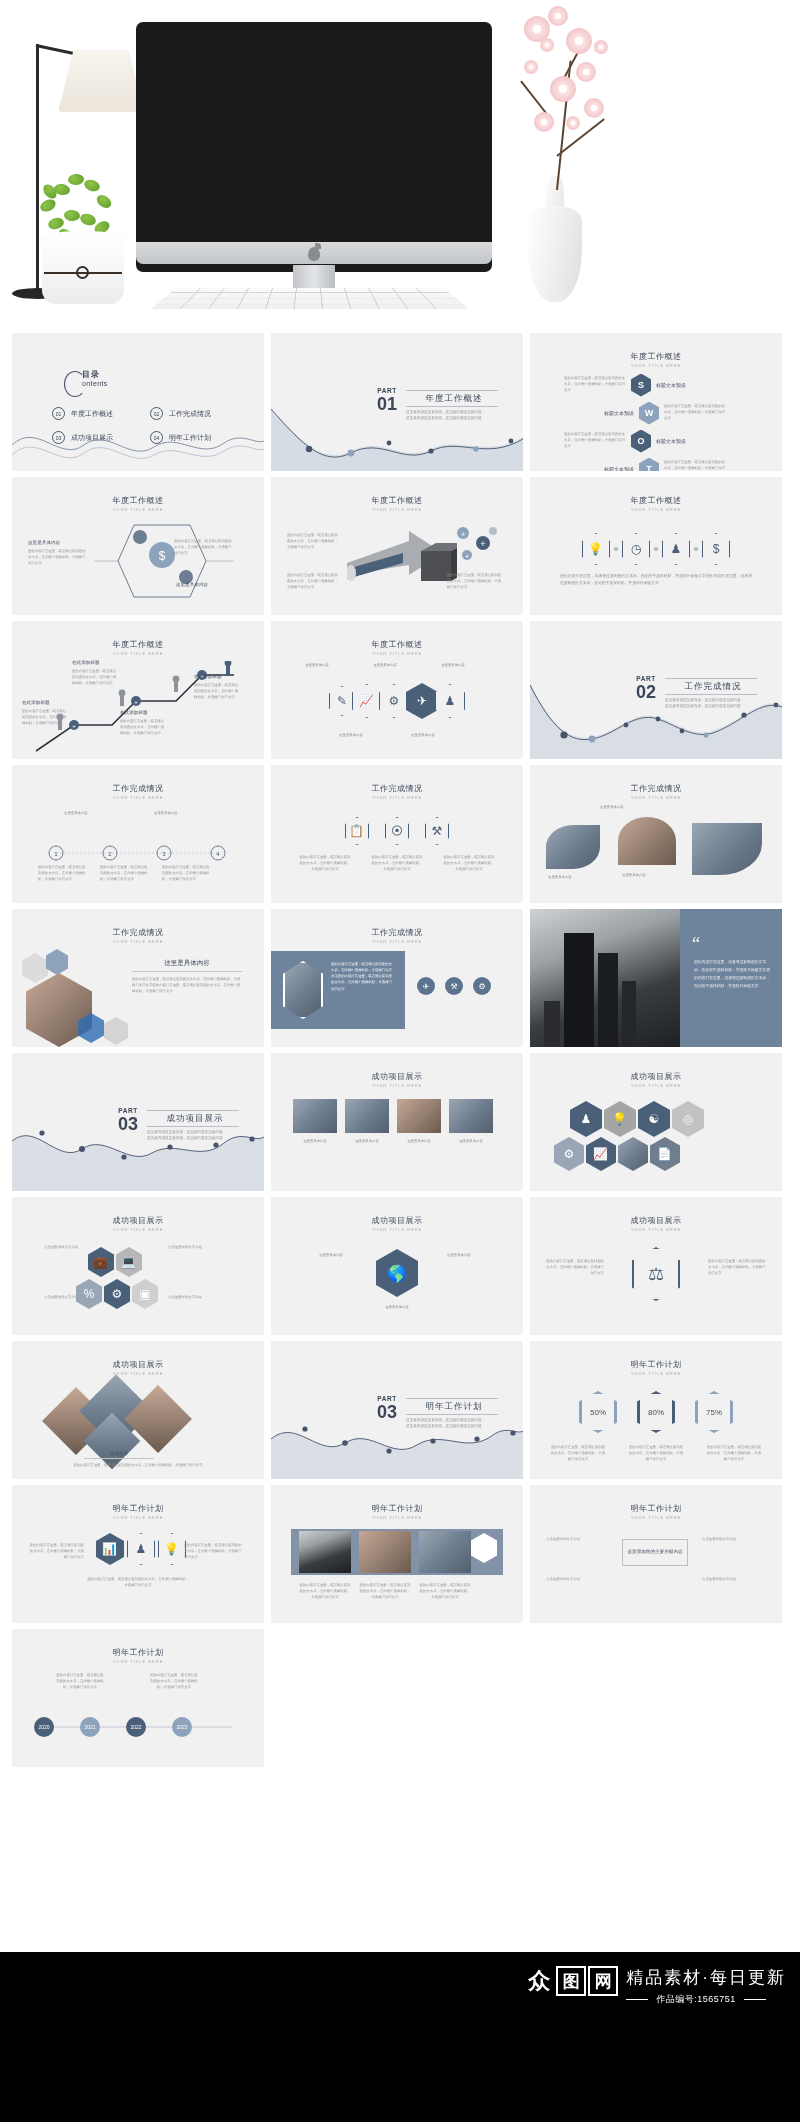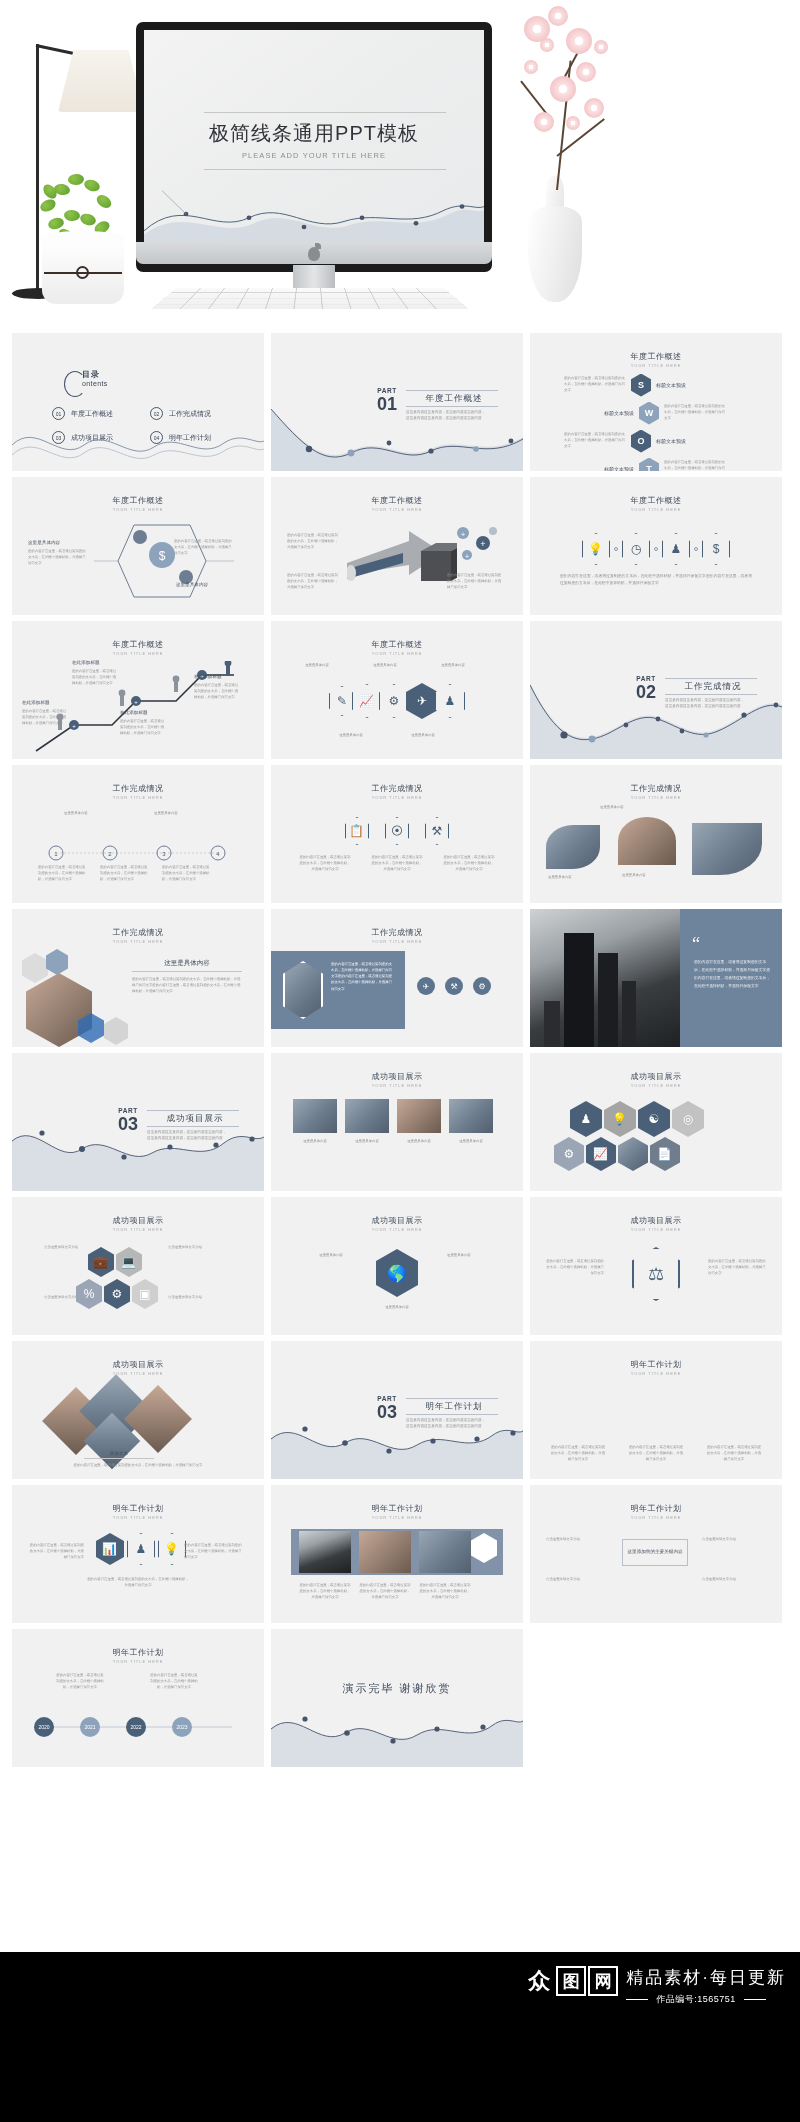--- a/index.html
+++ b/index.html
@@ -263,37 +263,20 @@
     <div class="leaf" style="left:24px; top:60px; transform:rotate(40deg)"></div>
     <div class="leaf" style="left:42px; top:62px; transform:rotate(-8deg)"></div>
     <div class="leaf" style="left:8px;  top:16px; transform:rotate(50deg)"></div>
   </div>
   <div class="plant-pot"></div>
   <div class="pot-band"></div>
   <div class="pot-bow"></div>
 
   <div class="monitor">
     <div class="screen-bezel">
-      <div class="screen">
-        <div class="title-rule-top"></div>
-        <div class="screen-title">极简线条通用PPT模板</div>
-        <div class="screen-sub">PLEASE ADD YOUR TITLE HERE</div>
-        <div class="title-rule-bot"></div>
-        <svg class="wave" viewBox="0 0 340 60" preserveAspectRatio="none">
-          <path d="M0,48 C40,10 70,52 105,34 C140,16 165,50 200,38 C235,26 265,46 300,26 C320,16 332,26 340,22" fill="none" stroke="#4a6078" stroke-width="1"></path>
-          <path d="M0,52 C40,20 75,58 110,40 C145,22 170,54 205,42 C240,30 270,50 305,30 C322,20 333,30 340,26 L340,60 L0,60 Z" fill="#c4cedb" opacity=".55"></path>
-          <circle cx="42" cy="30" r="2.4" fill="#46546c"></circle>
-          <circle cx="105" cy="34" r="2.4" fill="#46546c"></circle>
-          <circle cx="160" cy="44" r="2.4" fill="#46546c"></circle>
-          <circle cx="218" cy="34" r="2.4" fill="#46546c"></circle>
-          <circle cx="272" cy="40" r="2.4" fill="#46546c"></circle>
-          <circle cx="318" cy="22" r="2.4" fill="#46546c"></circle>
-          <line x1="18" y1="5" x2="42" y2="30" stroke="#8d9aab" stroke-width=".7"></line>
-        </svg>
-      </div>
       <div class="bezel-chin"></div>
       <div class="apple-logo"></div>
     </div>
     <div class="monitor-neck"></div>
     <div class="monitor-foot"></div>
   </div>
 
   <div class="keyboard">
     <div class="key-line" style="top:8px"></div>
     <div class="key-line" style="top:17px"></div>
@@ -767,20 +750,25 @@
       <circle cx="118" cy="48" r="2.6" fill="#46546c"></circle>
         <circle cx="162" cy="38" r="2.6" fill="#46546c"></circle>
       <circle cx="206" cy="36" r="2.6" fill="#46546c"></circle>
         <circle cx="242" cy="30" r="2.6" fill="#46546c"></circle>
     </svg>
   </div>
 
   <div class="slide">
     <div class="s-title">明年工作计划</div>
     <div class="s-sub">YOUR TITLE HERE</div>
+    <div class="hexrow" style="top:50px; gap:20px">
+      <div class="pct-hex">50%</div>
+      <div class="pct-hex" style="border-color:#4a6078">80%</div>
+      <div class="pct-hex">75%</div>
+    </div>
     <div class="tbx" style="left:20px; top:104px; width:56px; text-align:center">您的内容打在这里，或者通过复制您的文本后，在此框中选择粘贴，并选择只保留文字</div>
     <div class="tbx" style="left:98px; top:104px; width:56px; text-align:center">您的内容打在这里，或者通过复制您的文本后，在此框中选择粘贴，并选择只保留文字</div>
     <div class="tbx" style="left:176px; top:104px; width:56px; text-align:center">您的内容打在这里，或者通过复制您的文本后，在此框中选择粘贴，并选择只保留文字</div>
   </div>
 
   <div class="slide">
     <div class="s-title">明年工作计划</div>
     <div class="s-sub">YOUR TITLE HERE</div>
     <div class="tbx" style="left:16px; top:58px; width:56px; text-align:right">您的内容打在这里，或者通过复制您的文本后，在此框中选择粘贴，并选择只保留文字</div>
     <div style="position:absolute;left:84px;top:48px;display:flex;gap:3px">
@@ -824,32 +812,20 @@
       <line x1="14" y1="14" x2="200" y2="14" stroke="#b9bfc9" stroke-width=".8"></line>
     </svg>
     <div style="position:absolute;left:22px;top:88px;display:flex;gap:26px">
       <div class="roadmap-node">2020</div>
       <div class="roadmap-node" style="background:#8ca3bb">2021</div>
       <div class="roadmap-node">2022</div>
       <div class="roadmap-node" style="background:#8ca3bb">2023</div>
     </div>
   </div>
 
-  <div class="slide">
-    <div class="end-title">演示完毕 谢谢欣赏</div>
-    <svg class="wave" style="height:72px" viewBox="0 0 252 72" preserveAspectRatio="none">
-      <path d="M0,34 C26,12 48,54 74,38 C100,22 120,56 146,40 C172,24 196,50 222,30 C236,20 246,30 252,26 L252,72 L0,72 Z" fill="#c4cedb" opacity=".5"></path>
-      <path d="M0,34 C26,12 48,54 74,38 C100,22 120,56 146,40 C172,24 196,50 222,30 C236,20 246,30 252,26" fill="none" stroke="#46546c" stroke-width=".9"></path>
-      <circle cx="34" cy="24" r="2.6" fill="#46546c"></circle>
-        <circle cx="76" cy="38" r="2.8" fill="#46546c"></circle>
-      <circle cx="122" cy="46" r="2.6" fill="#46546c"></circle>
-        <circle cx="166" cy="34" r="2.6" fill="#46546c"></circle>
-      <circle cx="212" cy="32" r="2.6" fill="#46546c"></circle>
-    </svg>
-  </div>
 
   <div class="slide" style="background:#ffffff"></div>
   <div class="slide" style="background:#ffffff"></div>
 
 </div>
 
 <div class="footer">
   <div class="wm">
     <div class="wm-logo">
       <div class="wm-box nb">众</div>

